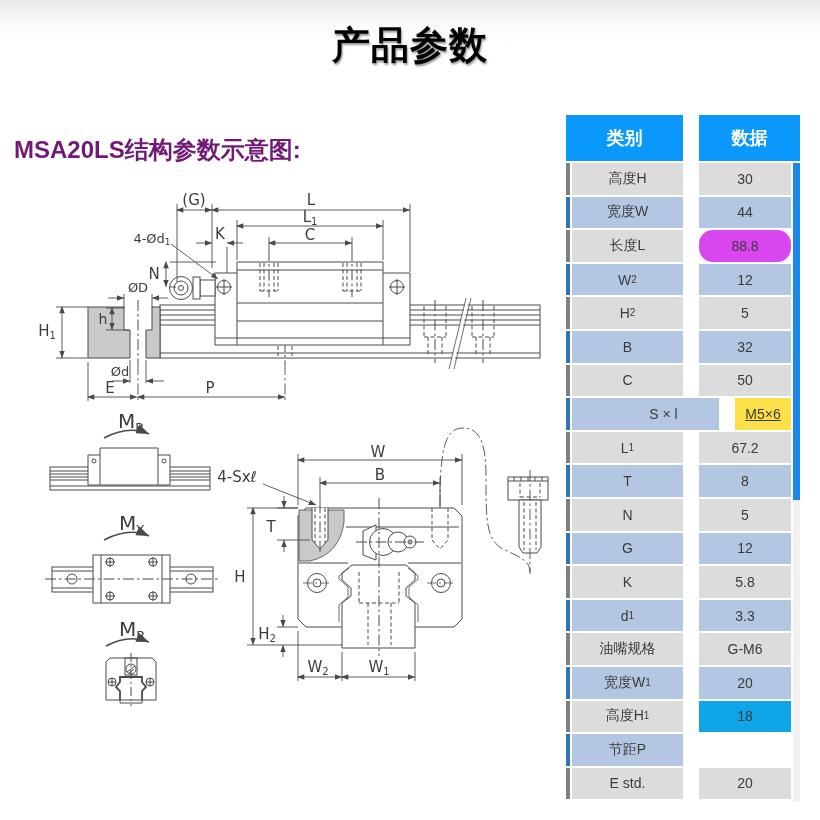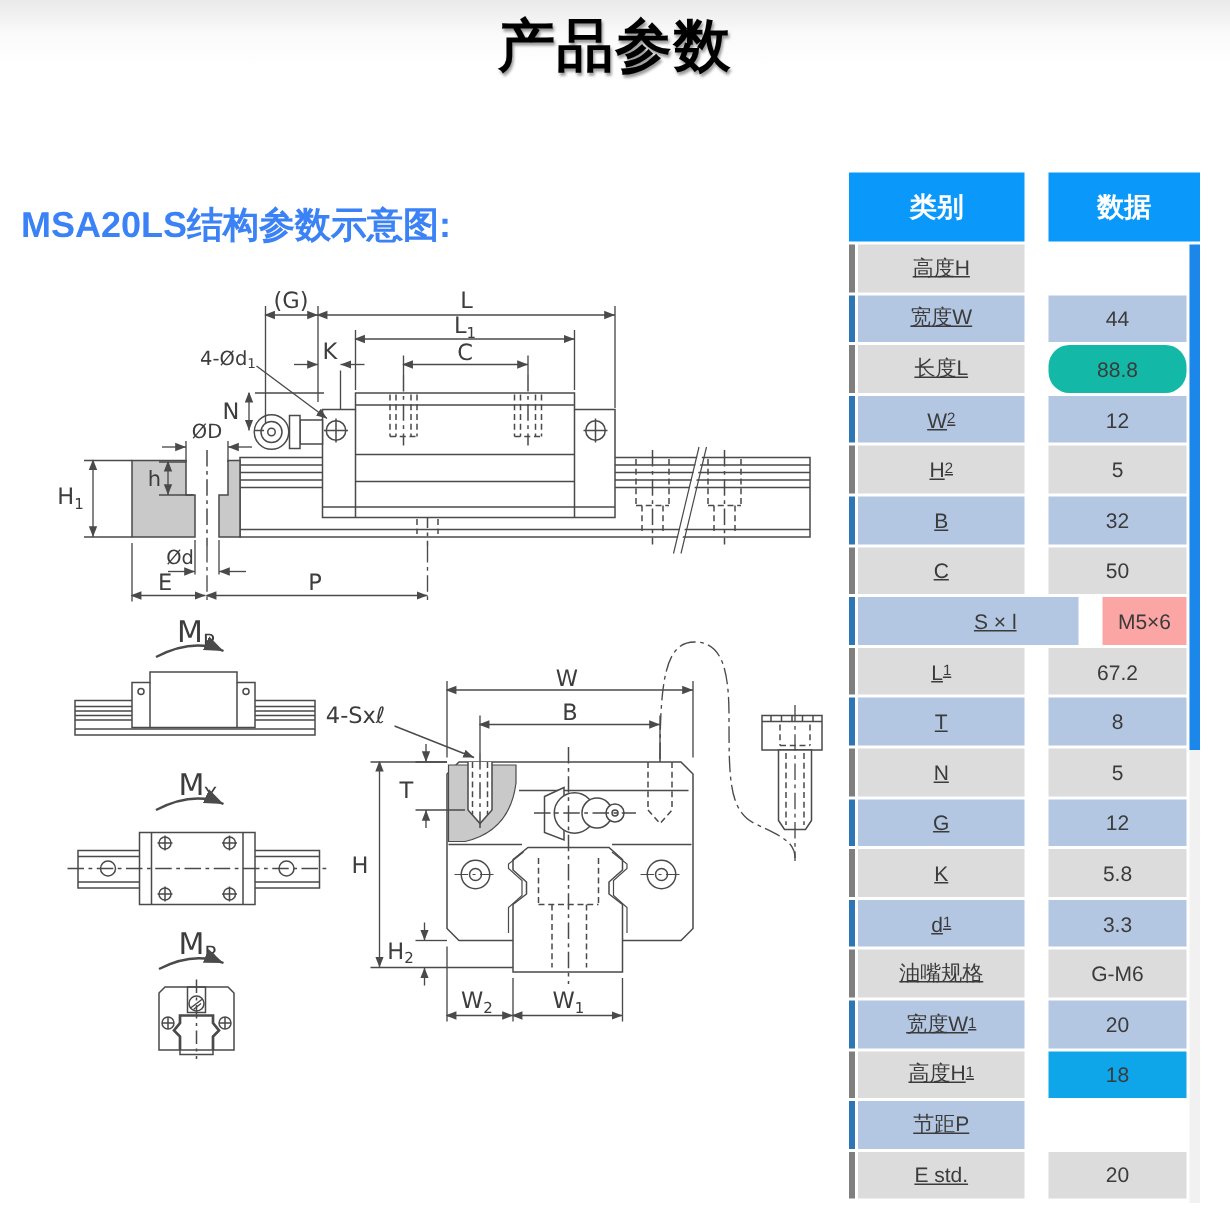--- a/index.html
+++ b/index.html
@@ -1,35 +1,35 @@
 <!DOCTYPE html>
 <html><head>
 <meta charset="utf-8">
 <style>
   html,body{margin:0;padding:0;}
   body{width:820px;height:820px;overflow:hidden;position:relative;
        font-family:"Liberation Sans","DejaVu Sans",sans-serif;
        background:linear-gradient(#e9e9e9,#fafafa 22px,#ffffff 45px);}
   .page{position:absolute;inset:0;}
-  .title{position:absolute;left:0;top:5px;width:820px;text-align:center;
+  .title{position:absolute;left:0;top:20px;width:820px;text-align:center;
          font-size:38px;font-weight:bold;color:#000;letter-spacing:1px;
          text-shadow:1px 2px 2px rgba(0,0,0,.40);}
-  .subtitle{position:absolute;left:14px;top:134px;font-size:24px;font-weight:bold;color:#3b82f6;}
+  .subtitle{position:absolute;left:14px;top:134px;font-size:24px;font-weight:bold;color:#701a75;}
   svg text{font-family:"DejaVu Sans","Liberation Sans",sans-serif;fill:#3d3d3d;}
   
   .ptable{position:absolute;left:566px;top:115px;width:234px;height:687px;background:#fff;}
   .thead{display:flex;height:46px;margin-bottom:2px;}
   .hcell{flex:0 0 117px;display:flex;align-items:center;justify-content:center;
          color:#fff;font-size:18px;font-weight:bold;}
   .hcell.second{flex:1;margin-left:16px;}
   .tbody{position:absolute;left:0;top:48px;width:225px;}
   .trow{display:flex;height:31.6px;margin-bottom:2px;}
   .accent{flex:0 0 4px;margin-right:2px;}
   .cell{display:flex;align-items:center;justify-content:center;font-size:14px;color:#3b3b3b;}
-  .cell.lbl{flex:0 0 111px;margin-right:16px;text-decoration:underline;}
+  .cell.lbl{flex:0 0 111px;margin-right:16px;}
   .cell.val{flex:1;}
   .cell sub{font-size:10px;line-height:0;}
   .sb-track{position:absolute;right:0;top:48px;width:7px;height:639px;background:#f1f1f1;}
   .sb-thumb{position:absolute;left:0;top:0;width:7px;height:337px;}
 </style>
 </head>
 <body>
 
 <div class="page">
 
@@ -271,38 +271,41 @@
       <div class="hcell" style="background: rgb(10, 153, 251);">类别</div>
       <div class="hcell second" style="background: rgb(10, 153, 251);">数据</div>
     </div>
     <div class="tbody">
         <div class="trow">
     <div class="accent" style="background: rgb(127, 127, 127);"></div>
     <div class="cell lbl" style="background: rgb(220, 220, 220);">
             <span>高度H</span>
             <sub></sub>
           </div>
+    <div class="cell val" style="background: rgb(220, 220, 220);">
+            <span>30</span>
+          </div>
   </div>
         <div class="trow">
     <div class="accent" style="background: rgb(46, 117, 181);"></div>
     <div class="cell lbl" style="background: rgb(180, 199, 226);">
             <span>宽度W</span>
             <sub></sub>
           </div>
     <div class="cell val" style="background: rgb(180, 199, 226);">
             <span>44</span>
           </div>
   </div>
         <div class="trow">
     <div class="accent" style="background: rgb(127, 127, 127);"></div>
     <div class="cell lbl" style="background: rgb(220, 220, 220);">
             <span>长度L</span>
             <sub></sub>
           </div>
-    <div class="cell val" style="background: #14b8a6; border-radius: 14px;">
+    <div class="cell val" style="background: #d946ef; border-radius: 14px;">
             <span>88.8</span>
           </div>
   </div>
         <div class="trow">
     <div class="accent" style="background: rgb(46, 117, 181);"></div>
     <div class="cell lbl" style="background: rgb(180, 199, 226);">
             <span>W</span>
             <sub>2</sub>
           </div>
     <div class="cell val" style="background: rgb(180, 199, 226);">
@@ -338,21 +341,21 @@
     <div class="cell val" style="background: rgb(220, 220, 220);">
             <span>50</span>
           </div>
   </div>
         <div class="trow">
     <div class="accent" style="background: rgb(46, 117, 181);"></div>
     <div class="cell lbl" style="background: rgb(180, 199, 226); padding-left: 36px;">
             <span>S × l</span>
             <sub></sub>
           </div>
-    <div class="cell val" style="background: #fca5a5;">
+    <div class="cell val" style="background: #fde047; text-decoration: underline;">
             <span>M5×6</span>
           </div>
   </div>
         <div class="trow">
     <div class="accent" style="background: rgb(127, 127, 127);"></div>
     <div class="cell lbl" style="background: rgb(220, 220, 220);">
             <span>L</span>
             <sub>1</sub>
           </div>
     <div class="cell val" style="background: rgb(220, 220, 220);">

